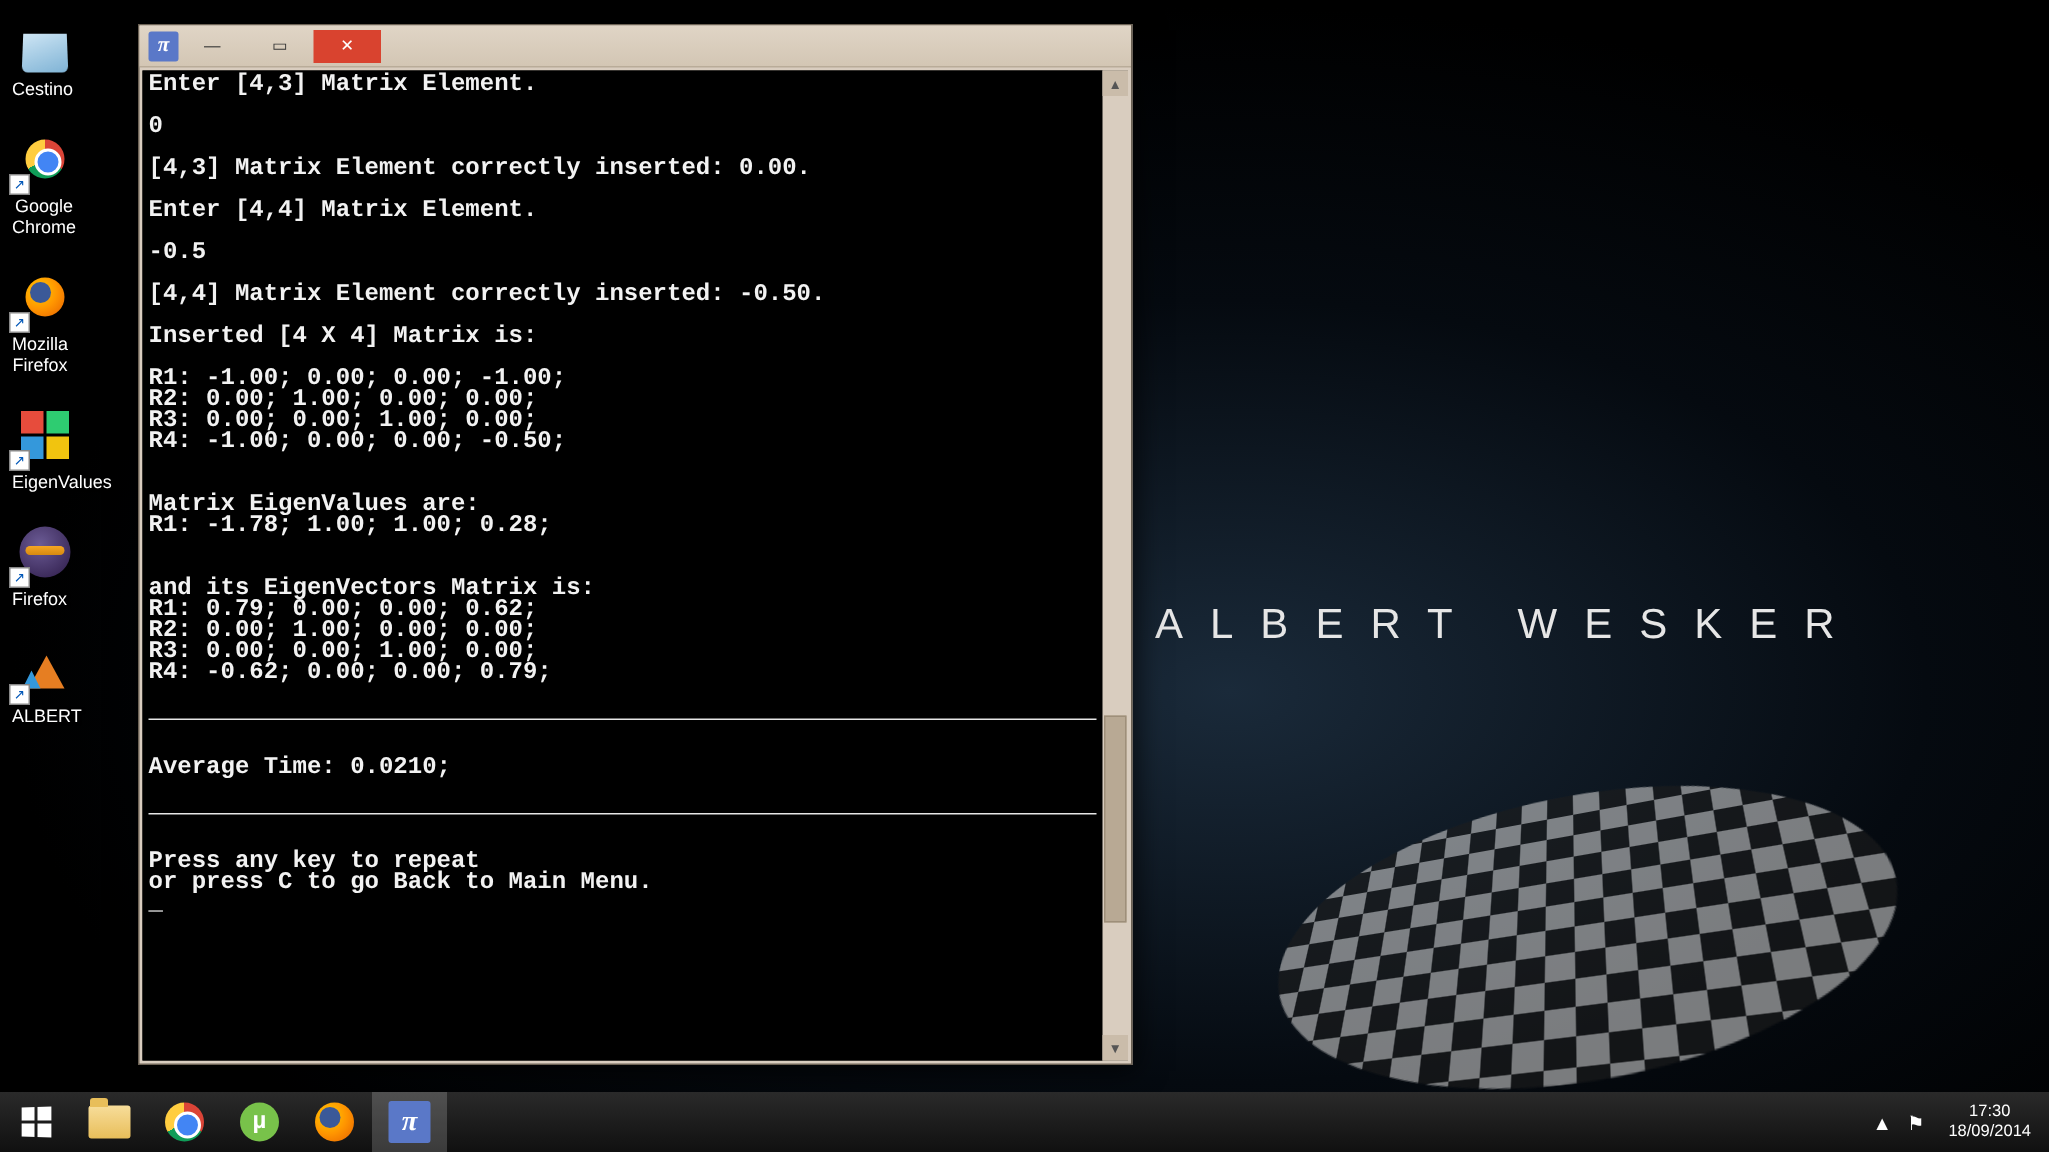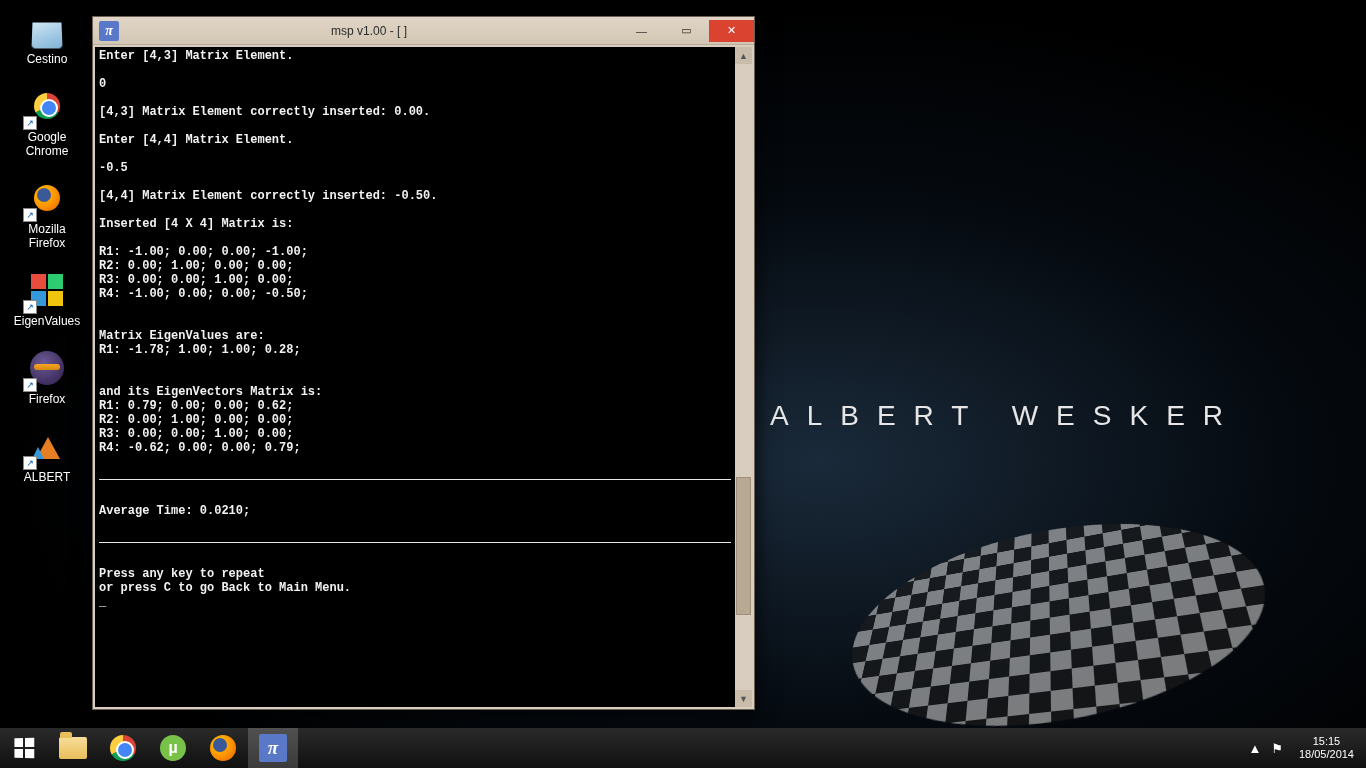--- a/index.html
+++ b/index.html
@@ -32,21 +32,21 @@
   }
   
   .desktop-icons {
     position: absolute;
     top: 6px; left: 8px;
     display: flex; flex-direction: column;
     gap: 18px;
   }
   .desktop-icon {
     width: 78px;
-    display: flex; flex-direction: column; align-items: center;
+    display: flex; flex-direction: column; align-items: flex-start;
     cursor: pointer;
   }
   .desktop-icon .icon-box {
     width: 44px; height: 44px;
     display: flex; align-items: center; justify-content: center;
     font-size: 30px;
     position: relative;
   }
   .desktop-icon .shortcut-arrow {
     position: absolute; bottom: -2px; left: -2px;
@@ -109,21 +109,21 @@
     flex: 1;
     display: flex;
     background: #000;
     margin: 2px;
   }
   .console {
     flex: 1;
     background: #000;
     color: #f2f2f2;
     font-family: "Lucida Console", "Courier New", monospace;
-    font-size: 12px;
+    font-size: 16px;
     line-height: 14px;
     padding: 2px 4px;
     white-space: pre;
     overflow: hidden;
     font-weight: bold;
   }
   .console .hr {
     border: none;
     border-top: 1px solid #e6e6e6;
     margin: 10px 0;
@@ -258,21 +258,20 @@
           <div class="icon-matlab"></div>
           <div class="shortcut-arrow">↗</div>
         </div>
         <div class="label">ALBERT</div>
       </div>
     </div>
 
   <div class="window">
     <div class="titlebar">
       <div class="app-icon">π</div>
-      <div class="title">msp v1.00 - [  ]</div>
       <div class="win-controls">
         <div class="win-btn">—</div>
         <div class="win-btn">▭</div>
         <div class="win-btn close">✕</div>
       </div>
     </div>
     <div class="console-wrap">
       <div class="console"><span>Enter [4,3] Matrix Element.
 
 0
@@ -353,18 +352,18 @@
         <div class="task-btn active">
           <div class="task-icon">
             <div class="icon-pi">π</div>
           </div>
         </div>
       </div>
     <div class="tray">
       <span class="tray-icon">▲</span>
       <span class="tray-icon">⚑</span>
       <div class="clock">
-        <div>15:15</div>
-        <div>18/05/2014</div>
+        <div>17:30</div>
+        <div>18/09/2014</div>
       </div>
     </div>
   </div>
 </div>
 
 </body></html>

